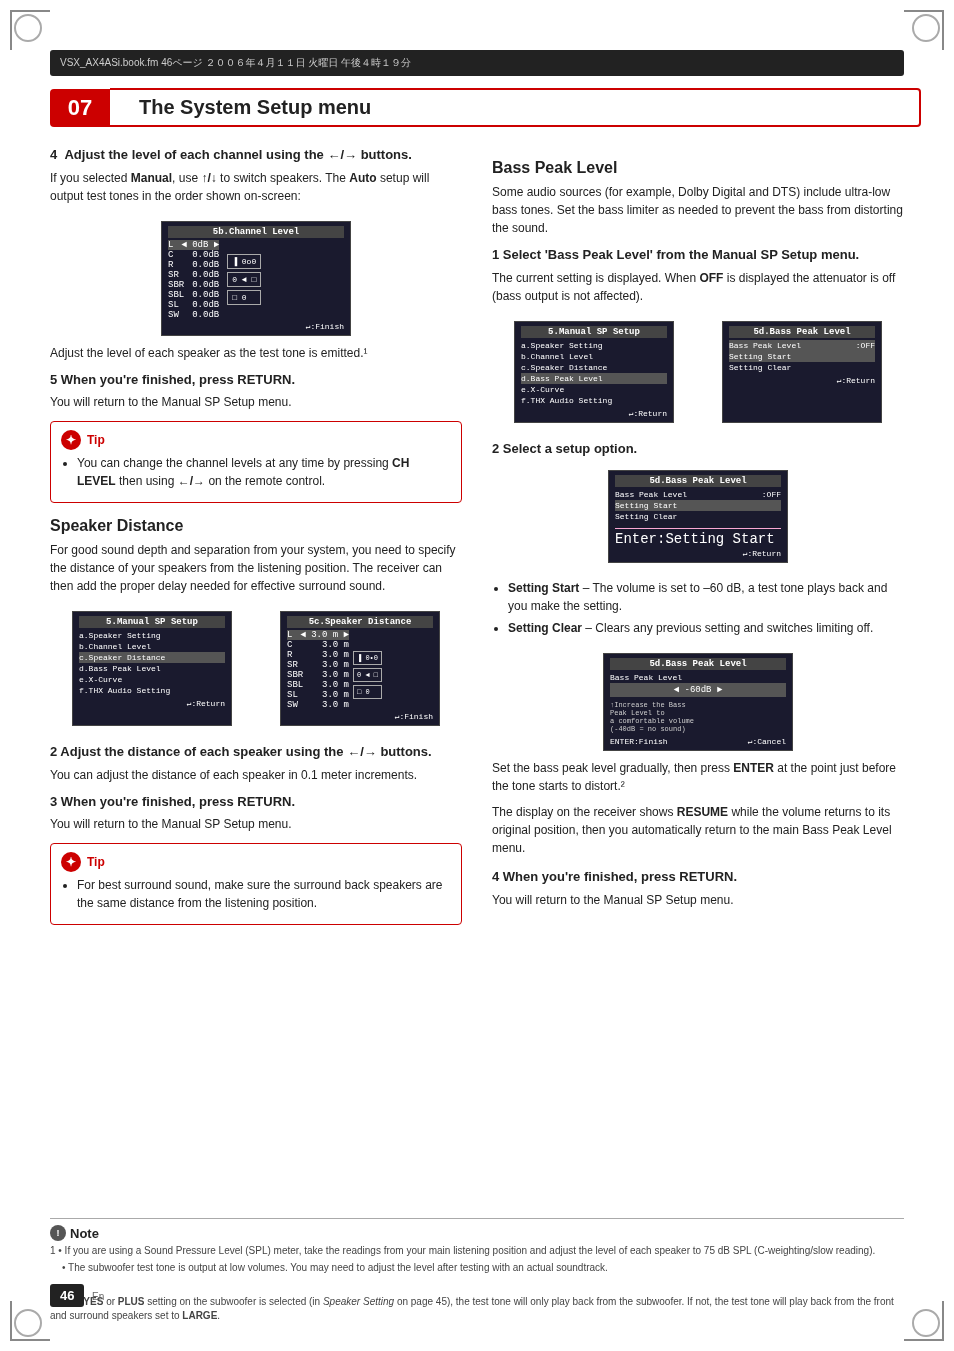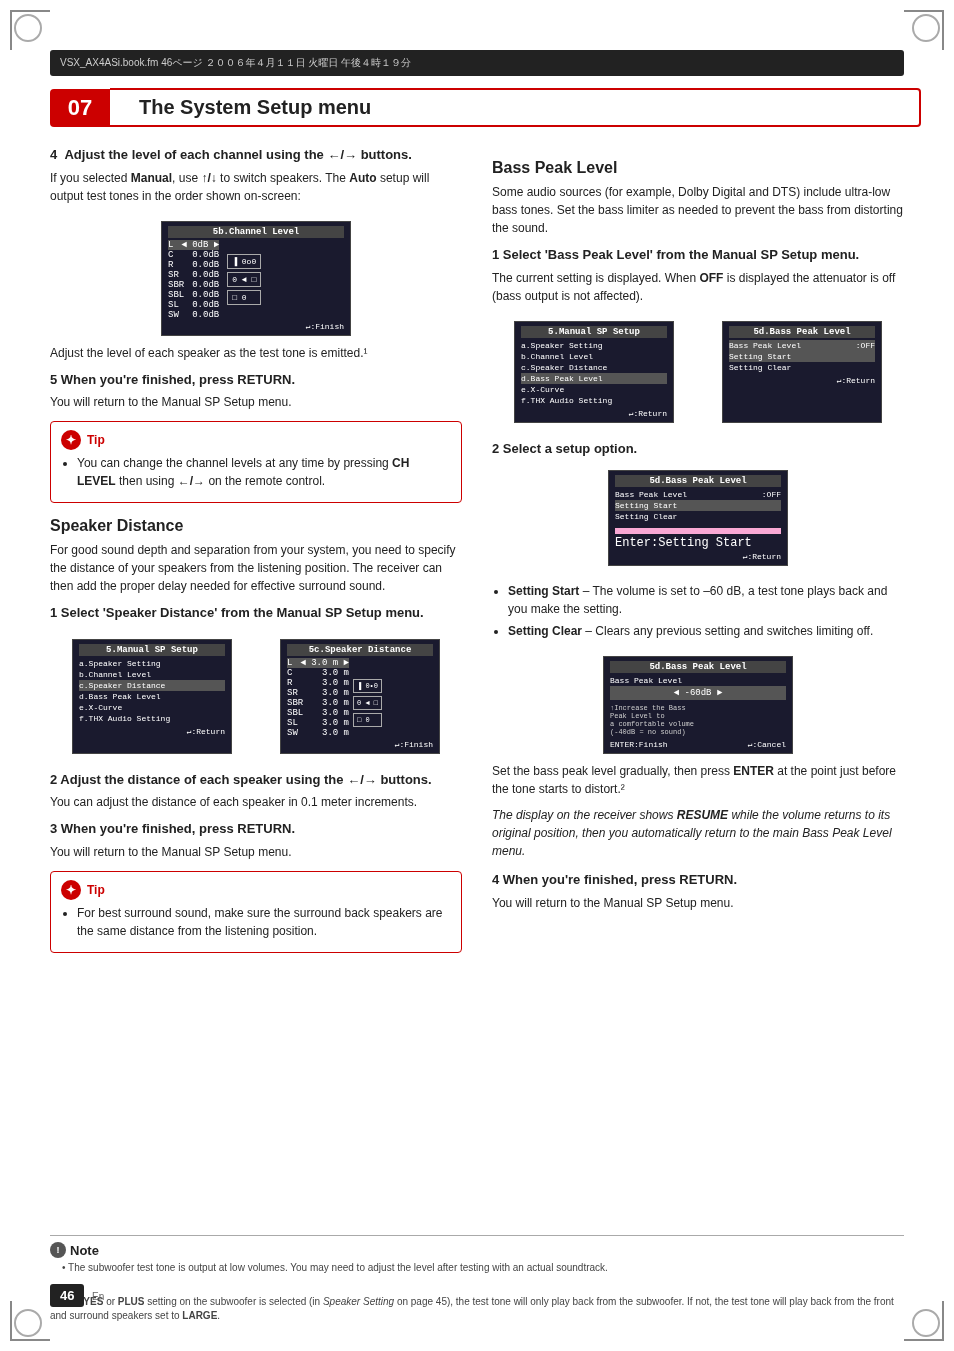--- a/index.html
+++ b/index.html
@@ -328,21 +328,20 @@
           <span>Tip</span>
         </div>
         <ul>
           <li>You can change the channel levels at any time by pressing <span class="bold">CH LEVEL</span> then using <span class="bold">←/→</span> on the remote control.</li>
         </ul>
       </div>
 
       <div class="section-heading">Speaker Distance</div>
       <p>For good sound depth and separation from your system, you need to specify the distance of your speakers from the listening position. The receiver can then add the proper delay needed for effective surround sound.</p>
 
-      <p class="step-heading"><span class="bold">1   Select 'Speaker Distance' from the Manual SP Setup menu.</span></p>
 
       <div class="screens-container">
         <div class="screen-mockup" style="width:130px;">
           <div class="screen-title">5.Manual SP Setup</div>
           <div style="font-size:8px;padding:1px 0;">a.Speaker Setting</div>
           <div style="font-size:8px;padding:1px 0;">b.Channel Level</div>
           <div class="screen-highlight" style="font-size:8px;padding:1px 0;">c.Speaker Distance</div>
           <div style="font-size:8px;padding:1px 0;">d.Bass Peak Level</div>
           <div style="font-size:8px;padding:1px 0;">e.X-Curve</div>
           <div style="font-size:8px;padding:1px 0;">f.THX Audio Setting</div>
@@ -448,21 +447,21 @@
 
       <div class="center-wrap">
         <div class="screen-mockup" style="width:180px;">
           <div class="screen-title">5d.Bass Peak Level</div>
           <div class="screen-row" style="font-size:8px;padding:1px 0;">
               <span>Bass Peak Level</span>
               <span>:OFF</span>
             </div>
           <div class="screen-highlight" style="font-size:8px;padding:1px 0;">Setting Start</div>
           <div style="font-size:8px;padding:1px 0;">Setting Clear</div>
-          <div style="font-size:12px;margin-top:6px;border-top:6px solid #f9a8d4;padding-top:2px;">Enter:Setting Start</div>
+          <div style="font-size:14px;margin-top:6px;border-top:1px solid #f9a8d4;padding-top:2px;">Enter:Setting Start</div>
           <div style="text-align:right;margin-top:2px;font-size:8px;">↵:Return</div>
         </div>
       </div>
 
       <ul style="margin: 8px 0 8px 16px;">
         <li><span class="bold">Setting Start</span> – The volume is set to –60 dB, a test tone plays back and you make the setting.</li>
         <li><span class="bold">Setting Clear</span> – Clears any previous setting and switches limiting off.</li>
       </ul>
 
 
@@ -479,34 +478,37 @@
           <div style="font-size:7px;color:#ccc;">(-40dB = no sound)</div>
           <div style="display:flex;justify-content:space-between;margin-top:4px;font-size:8px;">
             <span>ENTER:Finish</span>
             <span>↵:Cancel</span>
           </div>
         </div>
       </div>
 
       <p>Set the bass peak level gradually, then press <span class="bold">ENTER</span> at the point just before the tone starts to distort.²</p>
 
-      <p style="margin-top:6px;font-style:italic;">The display on the receiver shows <span class="bold">RESUME</span> while the volume returns to its original position, then you automatically return to the main Bass Peak Level menu.</p>
+      <p style="margin-top:6px;">The display on the receiver shows <span class="bold">RESUME</span> while the volume returns to its original position, then you automatically return to the main Bass Peak Level menu.</p>
 
       <p class="step-heading" style="margin-top:10px;"><span class="bold">4   When you're finished, press RETURN.</span></p>
       <p>You will return to the Manual SP Setup menu.</p>
 
     </div>
 
   </div>
 
   <div style="position:absolute; bottom:-60px; left:0; right:0; border-top:1px solid #aaa; padding-top:6px;">
     <div class="note-header">
       <div class="note-icon">!</div>
       <span>Note</span>
     </div>
+    <p style="font-size:10px;color:#444;line-height:1.4;margin-bottom:3px;">
+      1  • If you are using a Sound Pressure Level (SPL) meter, take the readings from your main listening position and adjust the level of each speaker to 75 dB SPL (C-weighting/slow reading).
+    </p>
     <p style="font-size:10px;color:#444;line-height:1.4;margin-bottom:20px;margin-left:12px;">
       • The subwoofer test tone is output at low volumes. You may need to adjust the level after testing with an actual soundtrack.
     </p>
     <p style="font-size:10px;color:#444;line-height:1.4;">
       2  If the <span class="bold">YES</span> or <span class="bold">PLUS</span> setting on the subwoofer is selected (in <span class="italic">Speaker Setting</span> on page 45), the test tone will only play back from the subwoofer. If not, the test tone will play back from the front and surround speakers set to <span class="bold">LARGE</span>.
     </p>
   </div>
 
 </div>
 

